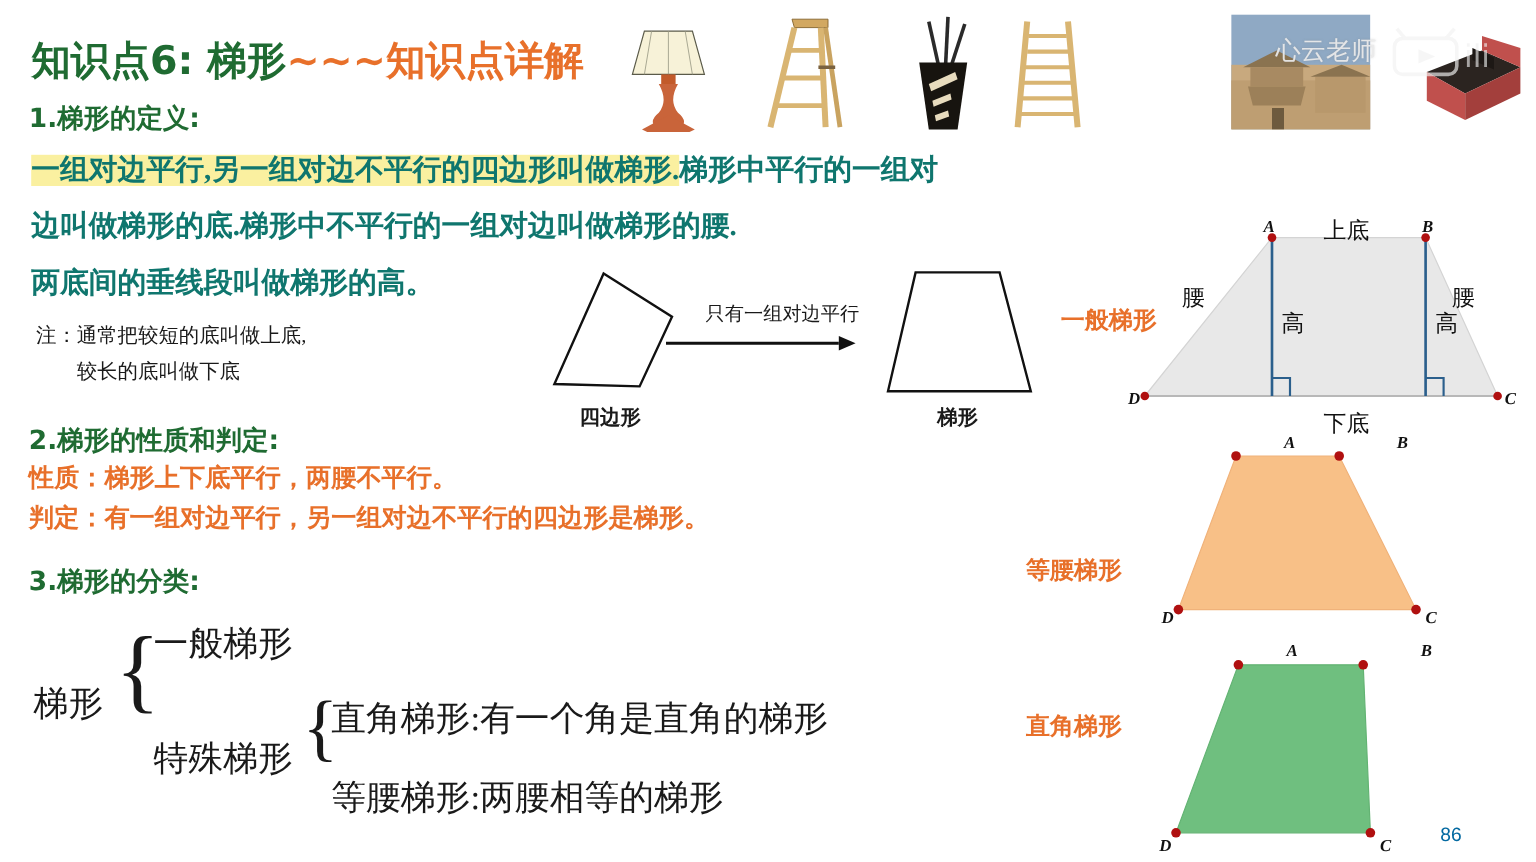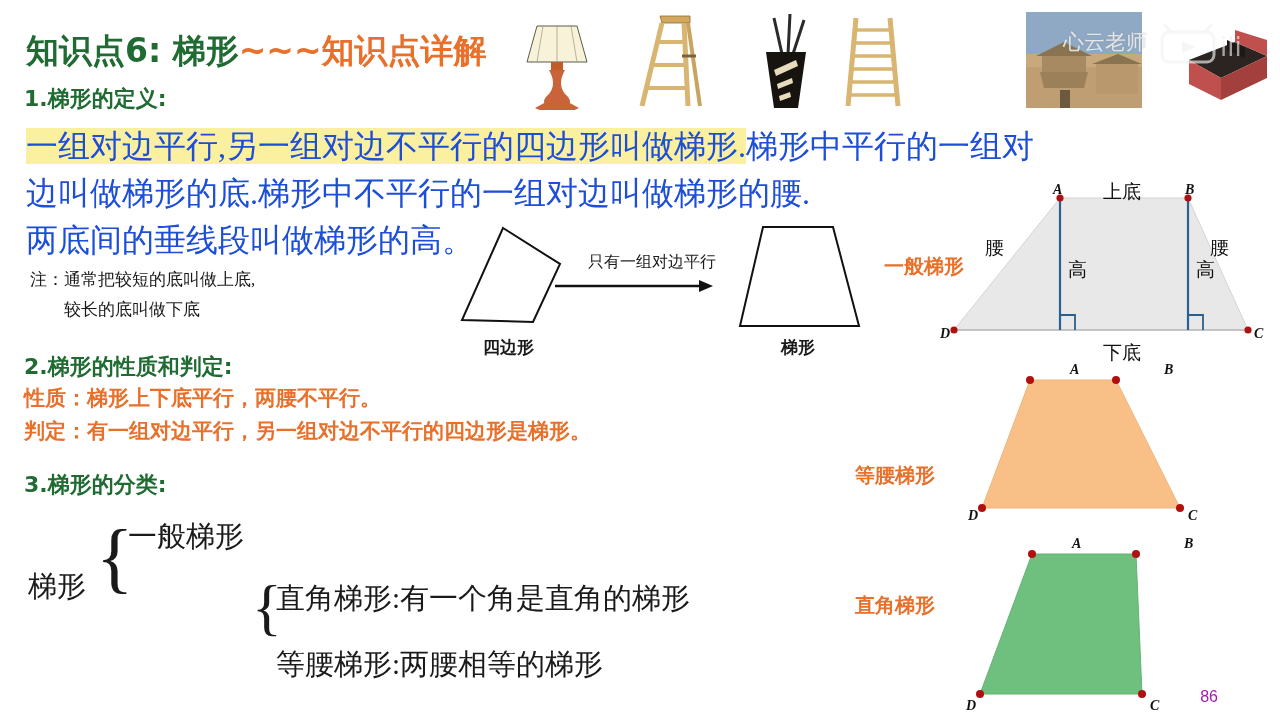--- a/index.html
+++ b/index.html
@@ -13,22 +13,22 @@
   #title .g{color:#1F6B32;}
   #title .o{color:#E8702A;}
 
   .sec-head{font-size:22px;font-weight:bold;color:#1F6B32;white-space:nowrap;
             font-family:"DejaVu Sans","Liberation Sans",sans-serif;}
   #sec1{left:24px;top:84px;}
   #sec2{left:24px;top:352px;}
   #sec3{left:24px;top:470px;}
 
   
-  .defline{font-size:32px;color:#1d4ed8;white-space:nowrap;line-height:1;
-           font-family:"Liberation Serif","DejaVu Serif",serif;}
+  .defline{font-size:24px;color:#0f766e;white-space:nowrap;line-height:1;
+           font-family:"Liberation Serif","DejaVu Serif",serif;font-weight:bold;}
   #d1{left:26px;top:130px;}
   #d2{left:26px;top:177px;}
   #d3{left:26px;top:224px;}
   .hl{background:#FAF0A0;}
 
   .note{font-size:17px;color:#1a1a1a;white-space:nowrap;
         font-family:"Liberation Serif","DejaVu Serif",serif;}
   #n1{left:30px;top:268px;}
   #n2{left:64px;top:298px;}
 
@@ -49,21 +49,21 @@
   
   .fig-label{font-size:20px;font-weight:bold;color:#E8702A;white-space:nowrap;
              font-family:"DejaVu Sans","Liberation Sans",sans-serif;}
   .cap{font-size:17px;color:#1a1a1a;white-space:nowrap;font-weight:bold;
        font-family:"DejaVu Sans","Liberation Sans",sans-serif;}
   .arrow-label{font-size:16px;color:#1a1a1a;white-space:nowrap;
                font-family:"Liberation Serif","DejaVu Serif",serif;}
   .vlab{font-size:14px;font-style:italic;font-weight:bold;color:#111;
         font-family:"Liberation Serif","DejaVu Serif",serif;}
   .zlab{font-size:19px;color:#111;font-family:"DejaVu Sans","Liberation Sans",sans-serif;}
-  #pagenum{right:62px;bottom:12px;font-size:16px;color:#a21caf;
+  #pagenum{right:62px;bottom:12px;font-size:16px;color:#0369a1;
            font-family:"Liberation Sans",sans-serif;}
 
   
   #wm{left:1063px;top:28px;font-size:21px;color:rgba(235,235,235,.92);white-space:nowrap;
       font-family:"DejaVu Sans","Liberation Sans",sans-serif;z-index:9;
       text-shadow:0 0 2px rgba(120,120,120,.35);}
   #bili{left:1138px;top:22px;width:118px;height:44px;z-index:8;opacity:.78;}
 </style>
 </head>
 <body>
@@ -86,20 +86,21 @@
 <div class="abs sec-head" id="sec2">2.梯形的性质和判定:</div>
 <div class="abs oline" id="p1">性质：梯形上下底平行，两腰不平行。</div>
 <div class="abs oline" id="p2">判定：有一组对边平行，另一组对边不平行的四边形是梯形。</div>
 
 <div class="abs sec-head" id="sec3">3.梯形的分类:</div>
 
 <div class="abs" id="tree">
   <div class="abs tw" style="left:4px;top:62px;">梯形</div>
   <div class="abs brace" style="left:72px;top:22px;">{</div>
   <div class="abs tw" style="left:104px;top:12px;">一般梯形</div>
+  <div class="abs tw" style="left:104px;top:108px;">特殊梯形</div>
   <div class="abs brace brace2" style="left:228px;top:78px;">{</div>
   <div class="abs tw" style="left:252px;top:140px;">等腰梯形:两腰相等的梯形</div>
   <div class="abs tw" style="left:252px;top:74px;">直角梯形:有一个角是直角的梯形</div>
 </div>
 
 <svg class="abs" style="left:513px;top:8px;" width="88" height="102">
   <polygon points="14,54 24,18 64,18 74,54" fill="#F7F2D8" stroke="#5b5b4a" stroke-width="1"></polygon>
   <line x1="30" y1="18" x2="24" y2="54" stroke="#9a9a85" stroke-width="0.7"></line>
   <line x1="44" y1="18" x2="44" y2="54" stroke="#9a9a85" stroke-width="0.7"></line>
   <line x1="58" y1="18" x2="64" y2="54" stroke="#9a9a85" stroke-width="0.7"></line>

